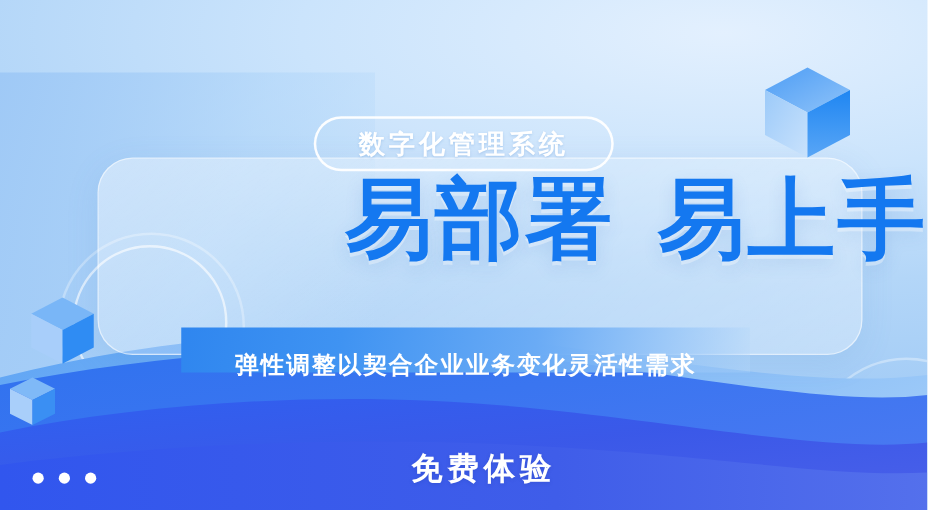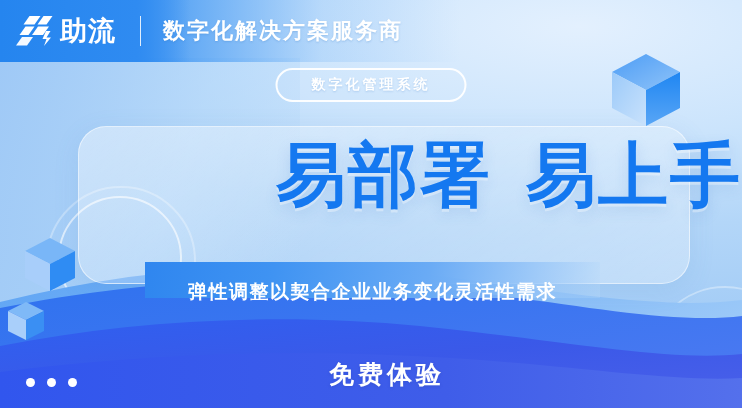--- a/index.html
+++ b/index.html
@@ -102,25 +102,25 @@
     letter-spacing: 2px;
     white-space: nowrap;
     text-shadow: 0 1px 2px rgba(40,110,190,0.25);
   }
 
   
   .pill {
     position: absolute;
     left: 50%;
     transform: translateX(-50%);
-    top: 68px;
+    top: 93px;
     padding: 6px 34px;
     border: 2px solid rgba(255,255,255,0.95);
     border-radius: 22px;
-    font-size: 14px;
+    font-size: 21px;
     font-weight: 700;
     color: #ffffff;
     letter-spacing: 3px;
     white-space: nowrap;
     z-index: 7;
     background: rgba(255,255,255,0.06);
     text-shadow: 0 1px 2px rgba(40,110,190,0.22);
   }
 
   
@@ -297,39 +297,20 @@
   </svg>
 
   <svg class="cube cube-bl" viewBox="0 0 40 42">
     <polygon points="20,2 38,11 20,20 2,11" fill="#7fb9f7"></polygon>
     <polygon points="2,11 20,20 20,40 2,31" fill="#a9cffa"></polygon>
     <polygon points="38,11 20,20 20,40 38,31" fill="#3a8ff3"></polygon>
   </svg>
 
   <div class="glass-card"></div>
 
-  <div class="header">
-    <div class="header-bg2"></div>
-    <div class="header-bg"></div>
-    <div class="header-inner">
-      <svg class="logo-mark" viewBox="0 0 40 40">
-        <g fill="#ffffff">
-          <polygon points="13.5,5 24.5,5 18.5,13.5 7.5,13.5"></polygon>
-          <polygon points="27.5,5 36.5,5 30.5,13.5 21.5,13.5"></polygon>
-          <polygon points="9.5,15.5 18.5,15.5 12.5,24 3.5,24"></polygon>
-          <polygon points="22,15.5 33,15.5 27,24 16,24"></polygon>
-          <polygon points="6,26 17,26 11,34.5 0,34.5" opacity="0.95"></polygon>
-          <polygon points="30,20 34.5,20 30.5,26.5 35,26.5 28,35 30.5,28 26.5,28"></polygon>
-        </g>
-      </svg>
-      <div class="brand-name">助流</div>
-      <div class="brand-divider"></div>
-      <div class="header-slogan">数字化解决方案服务商</div>
-    </div>
-  </div>
 
   <div class="pill">数字化管理系统</div>
 
   <div class="headline">
     <span>易部署</span><span class="gap"></span><span>易上手</span>
   </div>
 
   <div class="tagline-bar">
     <span class="tagline-text">弹性调整以契合企业业务变化灵活性需求</span>
   </div>

